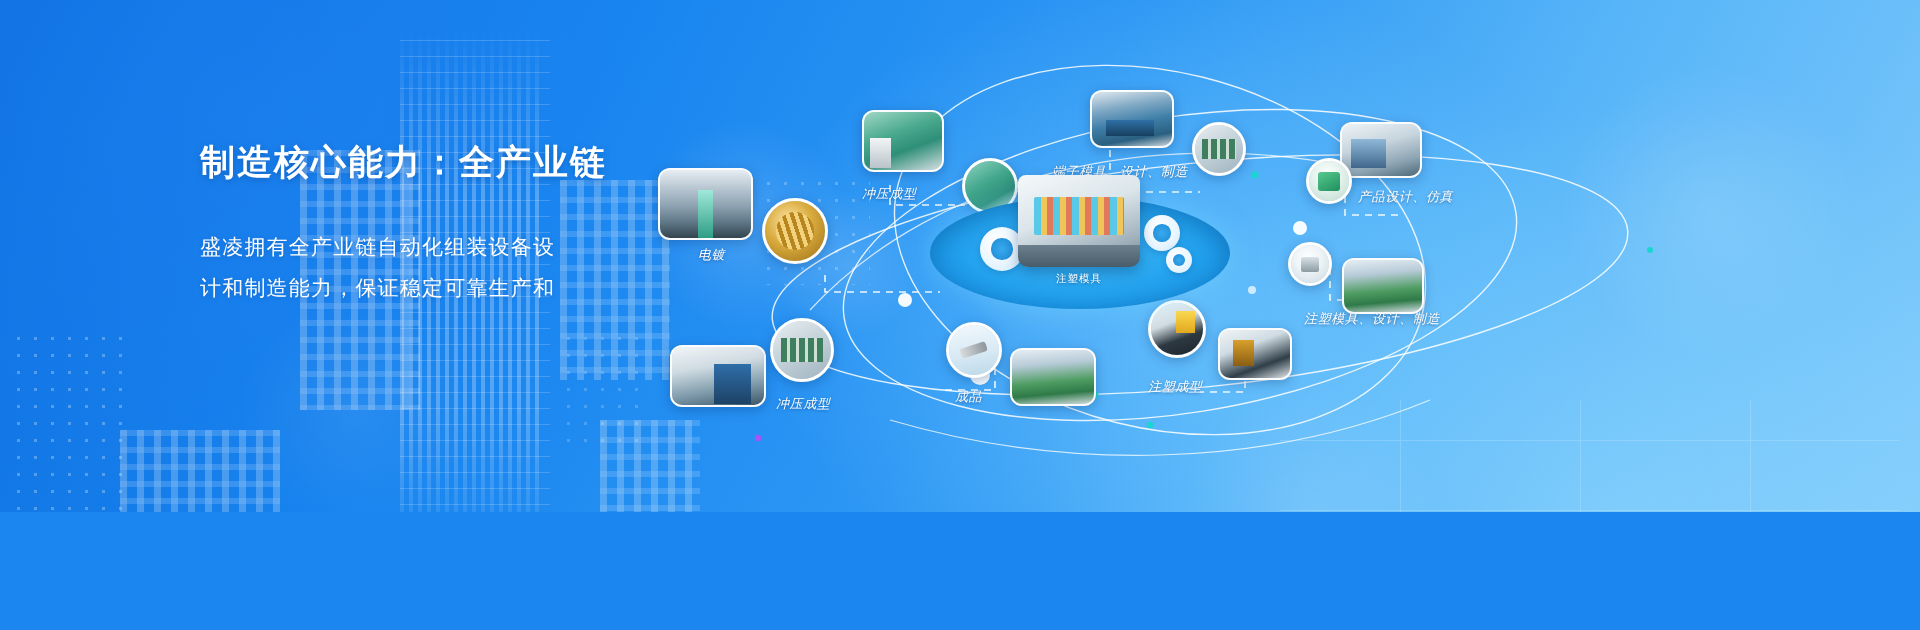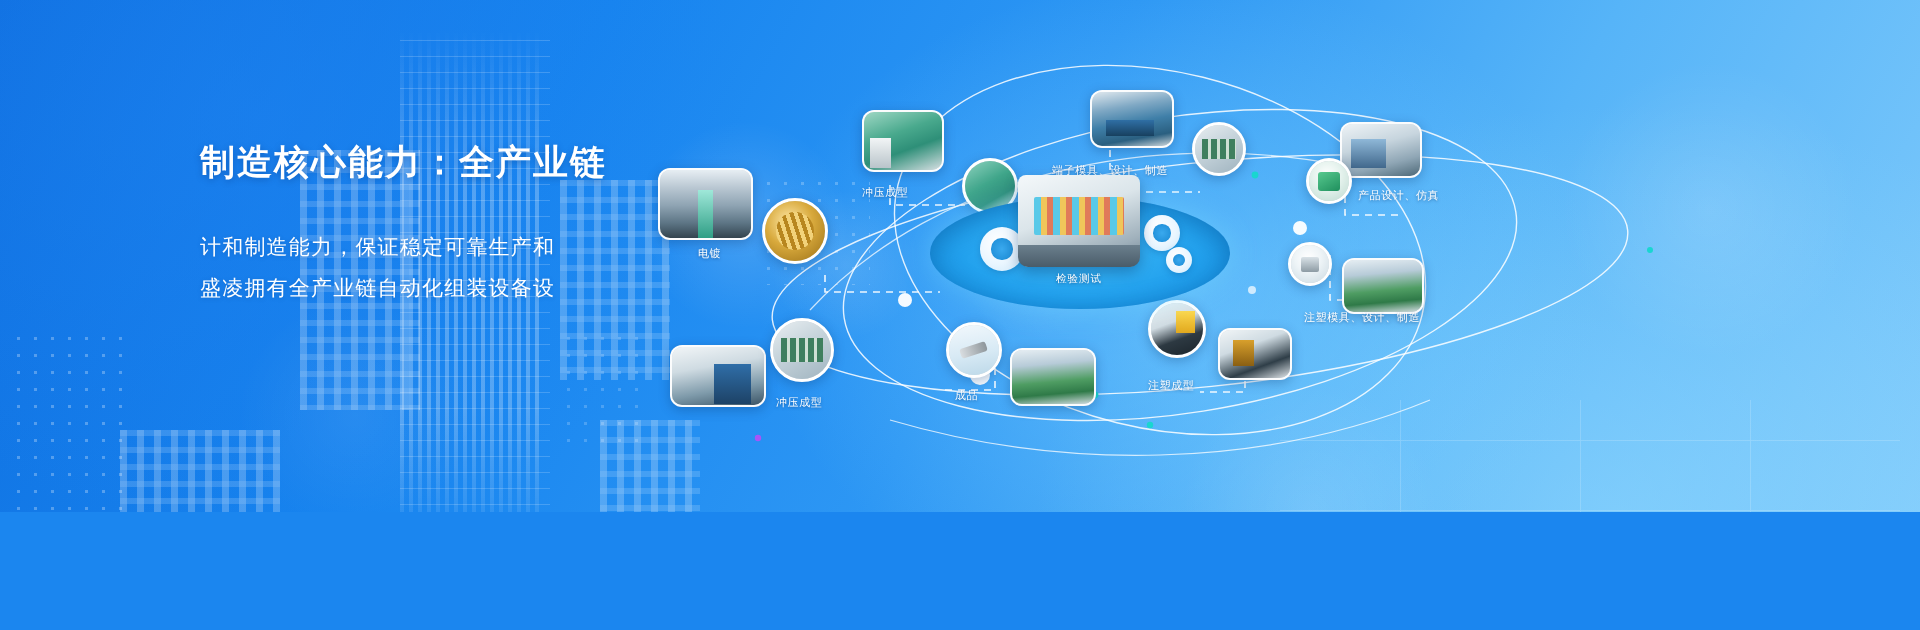--- a/index.html
+++ b/index.html
@@ -72,22 +72,22 @@
   .node { position:absolute; }
   .thumb {
     position:absolute; border-radius:12px; overflow:hidden;
     box-shadow:0 3px 12px rgba(0,40,95,.28);
     border:2px solid rgba(255,255,255,.92);
     background:#cfd8de;
   }
   .thumb.round { border-radius:50%; border:3px solid #fff; }
   .ph { position:absolute; inset:0; }
   .node-label {
-    position:absolute; color:#ffffff; font-size:11px; letter-spacing:.6px;
-    white-space:nowrap; text-shadow:0 1px 3px rgba(0,40,95,.5);
+    position:absolute; color:#ffffff; font-size:13px; letter-spacing:.6px;
+    white-space:nowrap; text-shadow:0 1px 3px rgba(0,40,95,.5);font-style:italic;
   }
 
   
   .ph-factory   { background:linear-gradient(180deg,#e7eef3 0%,#b9c7d2 26%,#8fa4b3 52%,#5d7585 78%,#33444f 100%); }
   .ph-factory::after{ content:""; position:absolute; left:42%; top:30%; width:16%; height:70%;
       background:linear-gradient(180deg,#9fe8d9,#2f9e85); }
   .ph-green     { background:linear-gradient(160deg,#9ed7c4 0%,#49a98d 38%,#2e8f78 62%,#d7dfe3 100%); }
   .ph-green::after{ content:""; position:absolute; left:8%; top:45%; width:26%; height:52%;
       background:linear-gradient(180deg,#f2f5f6,#b9c4ca); }
   .ph-green2    { background:linear-gradient(150deg,#8fd3c0 0%,#3fa589 45%,#2b8b74 70%,#cfd9dd 100%); }
@@ -248,22 +248,22 @@
       <i style="left:0;top:180px;width:620px;height:1px;"></i>
       <i style="left:120px;top:0;width:1px;height:230px;"></i>
       <i style="left:300px;top:0;width:1px;height:230px;"></i>
       <i style="left:470px;top:0;width:1px;height:230px;"></i>
     </div>
   </div>
 
   <div class="copy">
     <div class="title">制造核心能力：全产业链</div>
     <div class="body-copy">
+      <div class="body-line">盛凌拥有全产业链自动化组装设备设</div>
       <div class="body-line">计和制造能力，保证稳定可靠生产和</div>
-      <div class="body-line">盛凌拥有全产业链自动化组装设备设</div>
     </div>
   </div>
 
   <div class="diagram">
 
     <svg class="orbit-svg" viewBox="0 0 1280 630" preserveAspectRatio="none">
       <g fill="none" stroke="#ffffff" stroke-opacity="0.85" stroke-width="1.4">
         <ellipse cx="540" cy="265" rx="340" ry="148" transform="rotate(-9 540 265)"></ellipse>
         <ellipse cx="560" cy="275" rx="430" ry="112" transform="rotate(-6 560 275)"></ellipse>
         <ellipse cx="520" cy="250" rx="270" ry="178" transform="rotate(14 520 250)"></ellipse>
@@ -380,17 +380,17 @@
       </div>
       <div class="node-label" style="left:136px;top:395px;">冲压成型</div>
     </div>
 
     <div class="hub">
       <div class="hub-ellipse"></div>
       <div class="gear" style="left:50px;top:52px;width:44px;height:44px;"></div>
       <div class="gear" style="left:214px;top:40px;width:36px;height:36px;"></div>
       <div class="gear" style="left:236px;top:72px;width:26px;height:26px;"></div>
       <div class="hub-machine"></div>
-      <div class="hub-label">检验测试</div>
+      <div class="hub-label">注塑模具</div>
     </div>
 
   </div>
 </div>
 
 </body></html>

